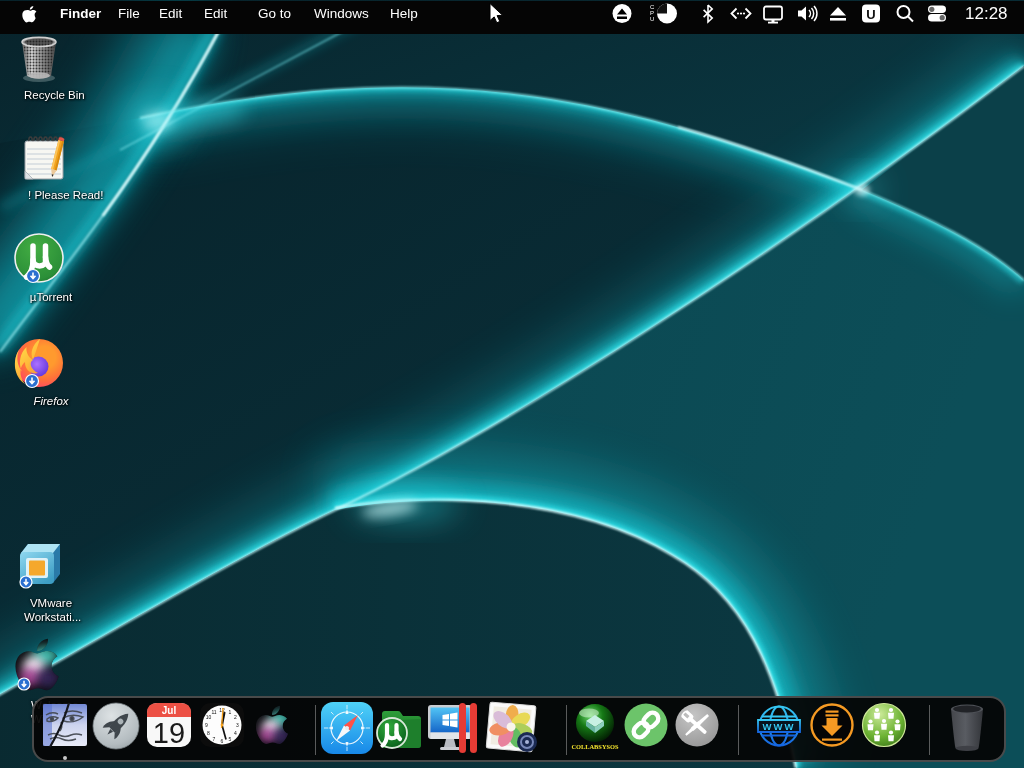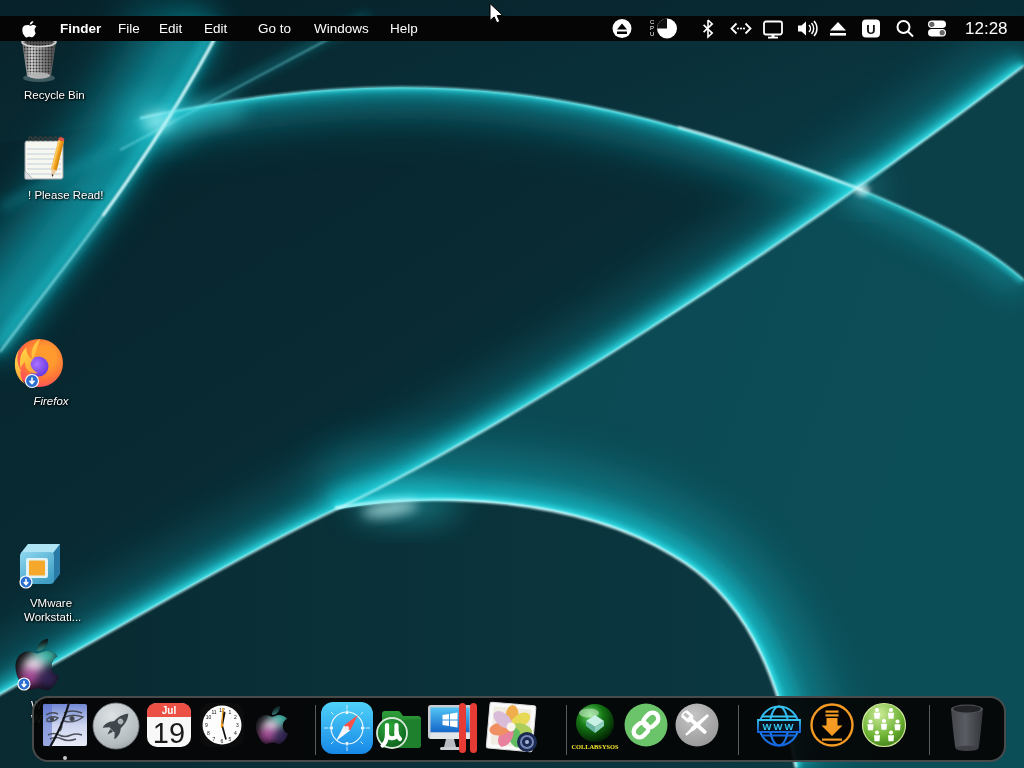--- a/index.html
+++ b/index.html
@@ -1,20 +1,20 @@
 <!DOCTYPE html>
 <html><head>
 <meta charset="utf-8">
 <style>
   * { margin:0; padding:0; box-sizing:border-box; }
   html,body { width:1024px; height:768px; overflow:hidden; background:#000; }
   #screen { position:relative; width:1024px; height:768px; font-family:"Liberation Sans", sans-serif; overflow:hidden; }
   #wall { position:absolute; left:0; top:0; }
   
-  #menubar { position:absolute; left:0; top:16px; width:1024px; height:25px; background:#050505; z-index:50; }
+  #menubar { position:absolute; left:0; top:1px; width:1024px; height:33px; background:#050505; z-index:50; }
   #menubar .mi { position:absolute; top:0; height:25px; line-height:25px; color:#fff; font-size:13.5px; }
   
   .dicon { position:absolute; z-index:10; text-align:center; }
   .dicon .lbl { color:#fff; font-size:11.5px; line-height:14px; text-shadow:1px 1px 2px #000, 0 0 3px #000; white-space:nowrap;margin-left:24px; }
   
   #dock { position:absolute; left:32px; top:696px; width:974px; height:66px; background:rgba(5,5,5,0.94); border:2px solid rgba(110,110,110,0.65); border-radius:16px; z-index:40; }
   .dk { position:absolute; top:4px; }
   .dsep { position:absolute; top:7px; width:1px; height:50px; background:rgba(160,160,160,0.55); }
 </style>
 </head>
@@ -242,20 +242,40 @@
       <rect x="36.5" y="8" width="1.9" height="30" fill="#fbc55e"></rect>
       <rect x="40.3" y="8" width="1.8" height="30" fill="#d88a10"></rect>
       <path d="M36.5,38 L42.1,38 L39.3,45.5 Z" fill="#ecc99a"></path>
       <path d="M38.3,42.8 L40.3,42.8 L39.3,45.5 Z" fill="#2b2b2b"></path>
       <path d="M36.5,8 L42.1,8 L42.1,5.5 Q39.3,3.8 36.5,5.5 Z" fill="#e0564a"></path>
     </g>
   </svg>
   <div class="lbl">! Please Read!</div>
 </div>
 
+<div class="dicon" style="left:0px;top:232px;width:78px;">
+  <svg width="52" height="54" viewBox="0 0 52 54" style="margin-bottom:0px;">
+    <defs>
+          <radialGradient id="utg" cx="0.42" cy="0.3" r="0.85">
+            <stop offset="0" stop-color="#43ad43"></stop>
+            <stop offset="0.75" stop-color="#2b8f38"></stop>
+            <stop offset="1" stop-color="#176325"></stop>
+          </radialGradient>
+        </defs>
+    <circle cx="26" cy="26" r="24" fill="url(#utg)" stroke="#f0f0f0" stroke-width="1.6"></circle>
+    <g stroke="#fff" stroke-width="5.5" fill="none" stroke-linecap="round">
+      <path d="M20,14 L20,28 C20,34.5 28,35.5 32.5,31.5 L32.5,14"></path>
+      <path d="M32.5,25 C33,30 34,33 36.5,35"></path>
+      <path d="M20,28 C20,37 18,41.5 13.5,45"></path>
+    </g>
+    <circle cx="20" cy="44" r="6.5" fill="#2a6fd0" stroke="#fff" stroke-width="1.2"></circle>
+    <path d="M20,40.5 L20,46 M17.5,43.8 L20,46.6 L22.5,43.8" stroke="#fff" stroke-width="1.6" fill="none"></path>
+  </svg>
+  <div class="lbl">µTorrent</div>
+</div>
 
 <div class="dicon" style="left:0px;top:336px;width:78px;font-style:italic;">
   <svg width="54" height="54" viewBox="0 0 54 54" style="margin-bottom:0px;">
     <defs>
       <radialGradient id="ffo" cx="0.62" cy="0.38" r="0.75">
             <stop offset="0.3" stop-color="#ff9a2e"></stop>
             <stop offset="0.62" stop-color="#ff7139"></stop>
             <stop offset="0.85" stop-color="#ff4f5e"></stop>
             <stop offset="1" stop-color="#ff2f74"></stop>
           </radialGradient>

